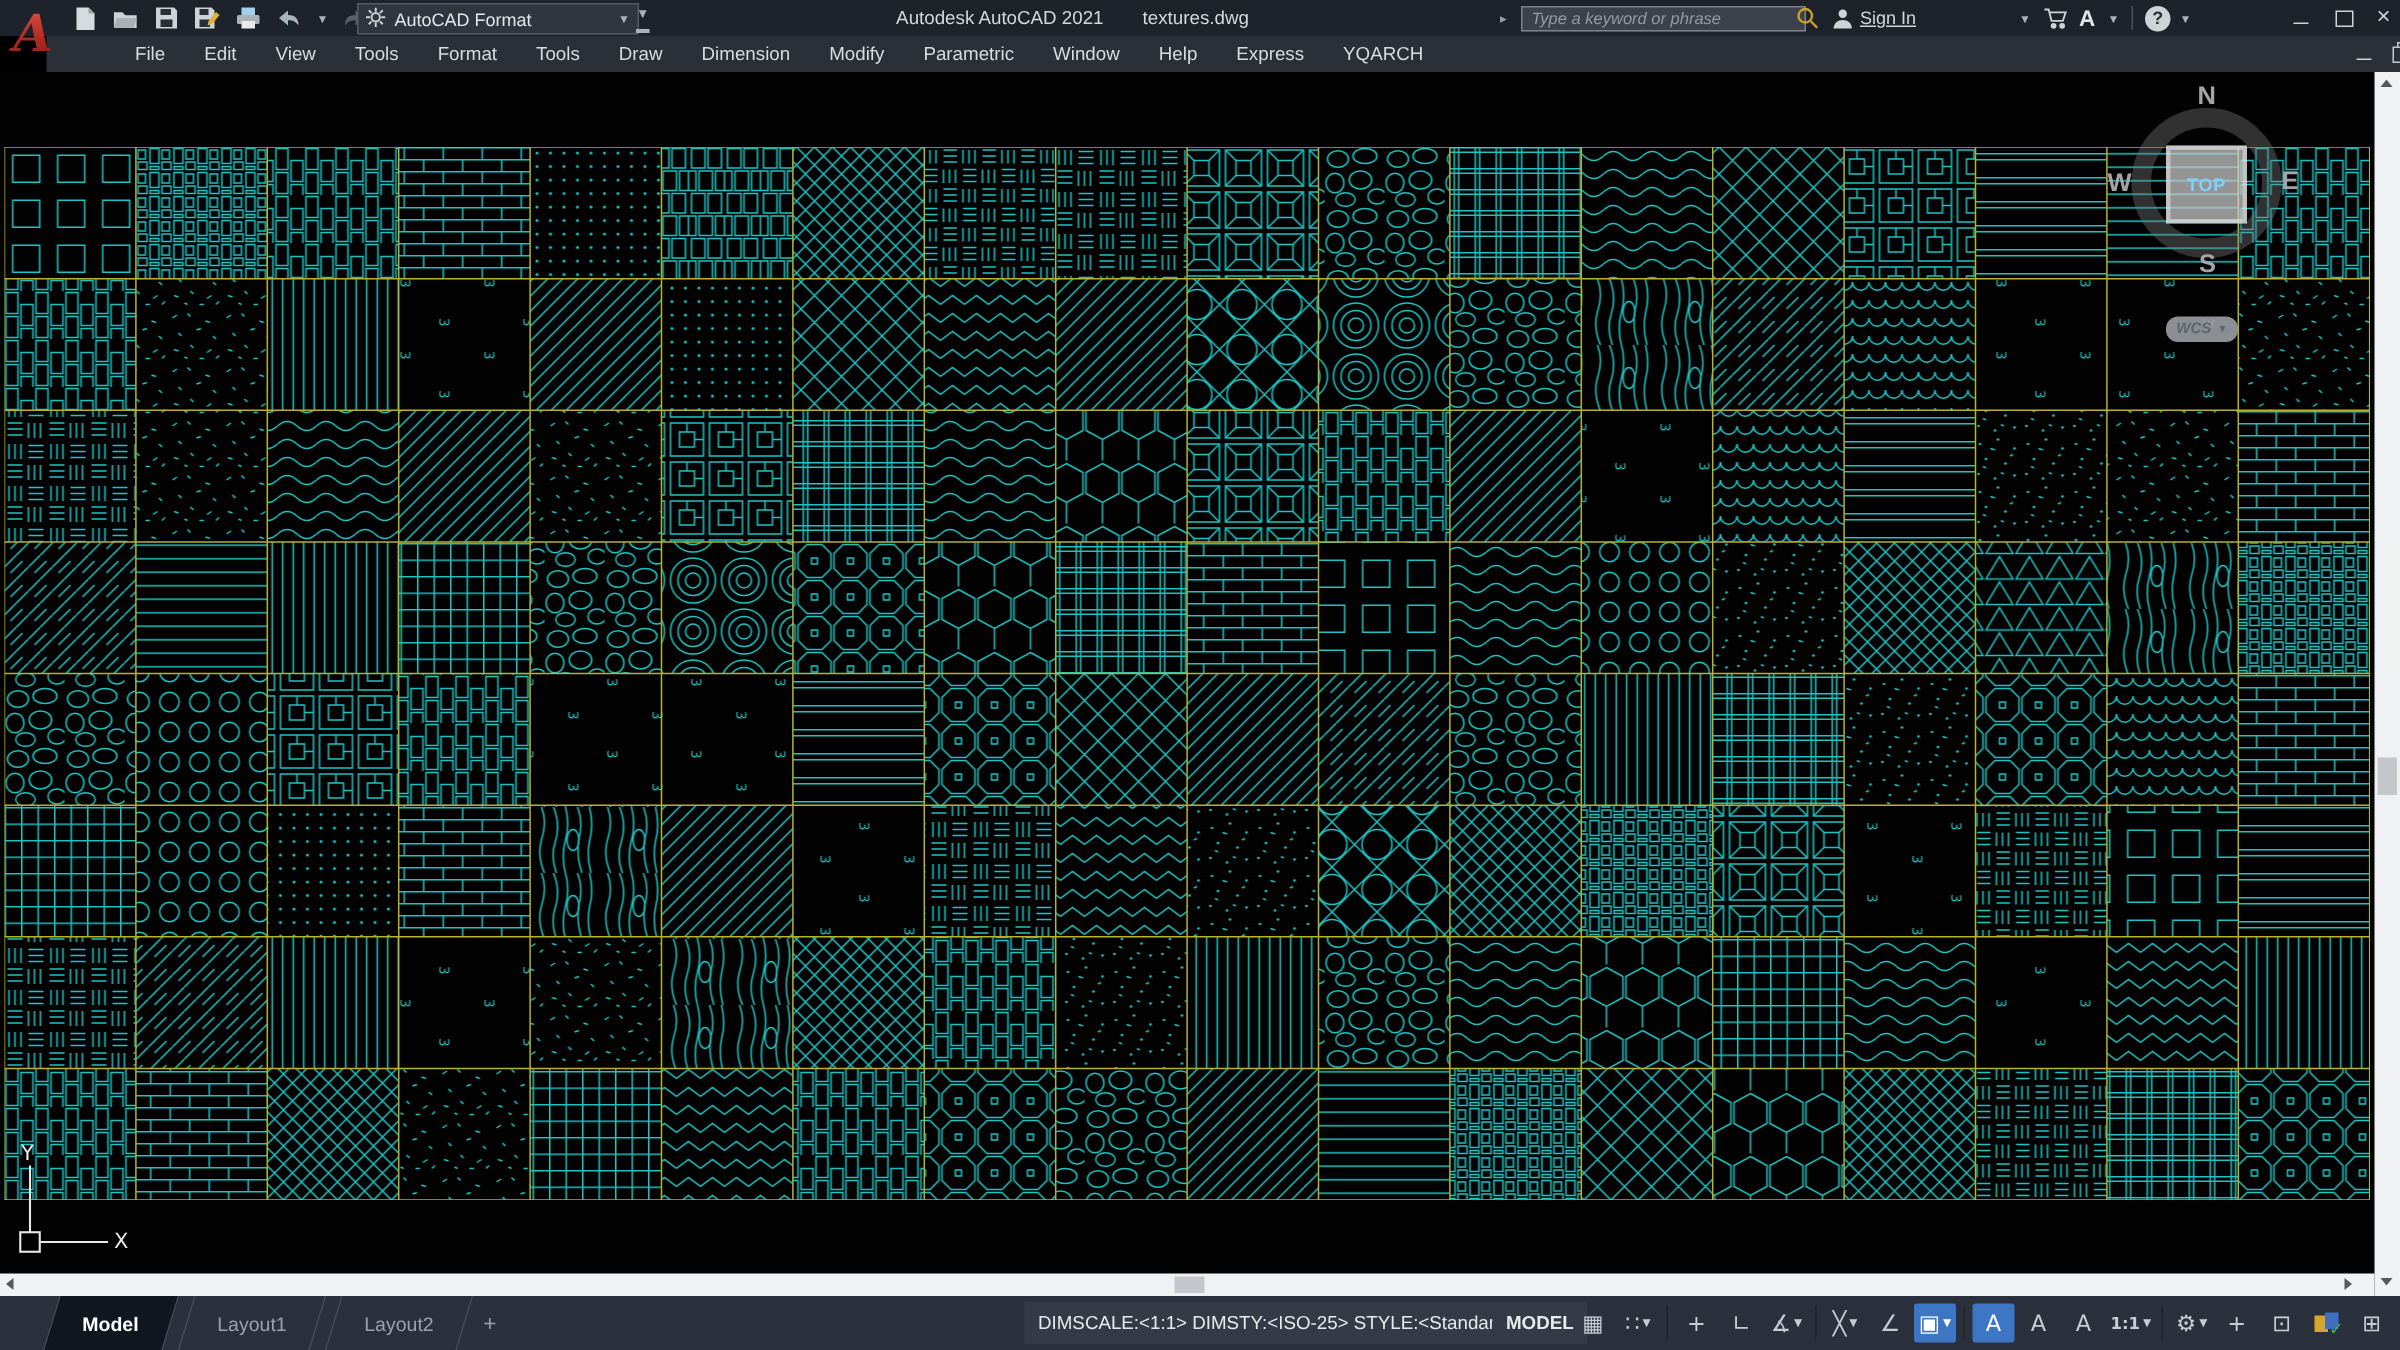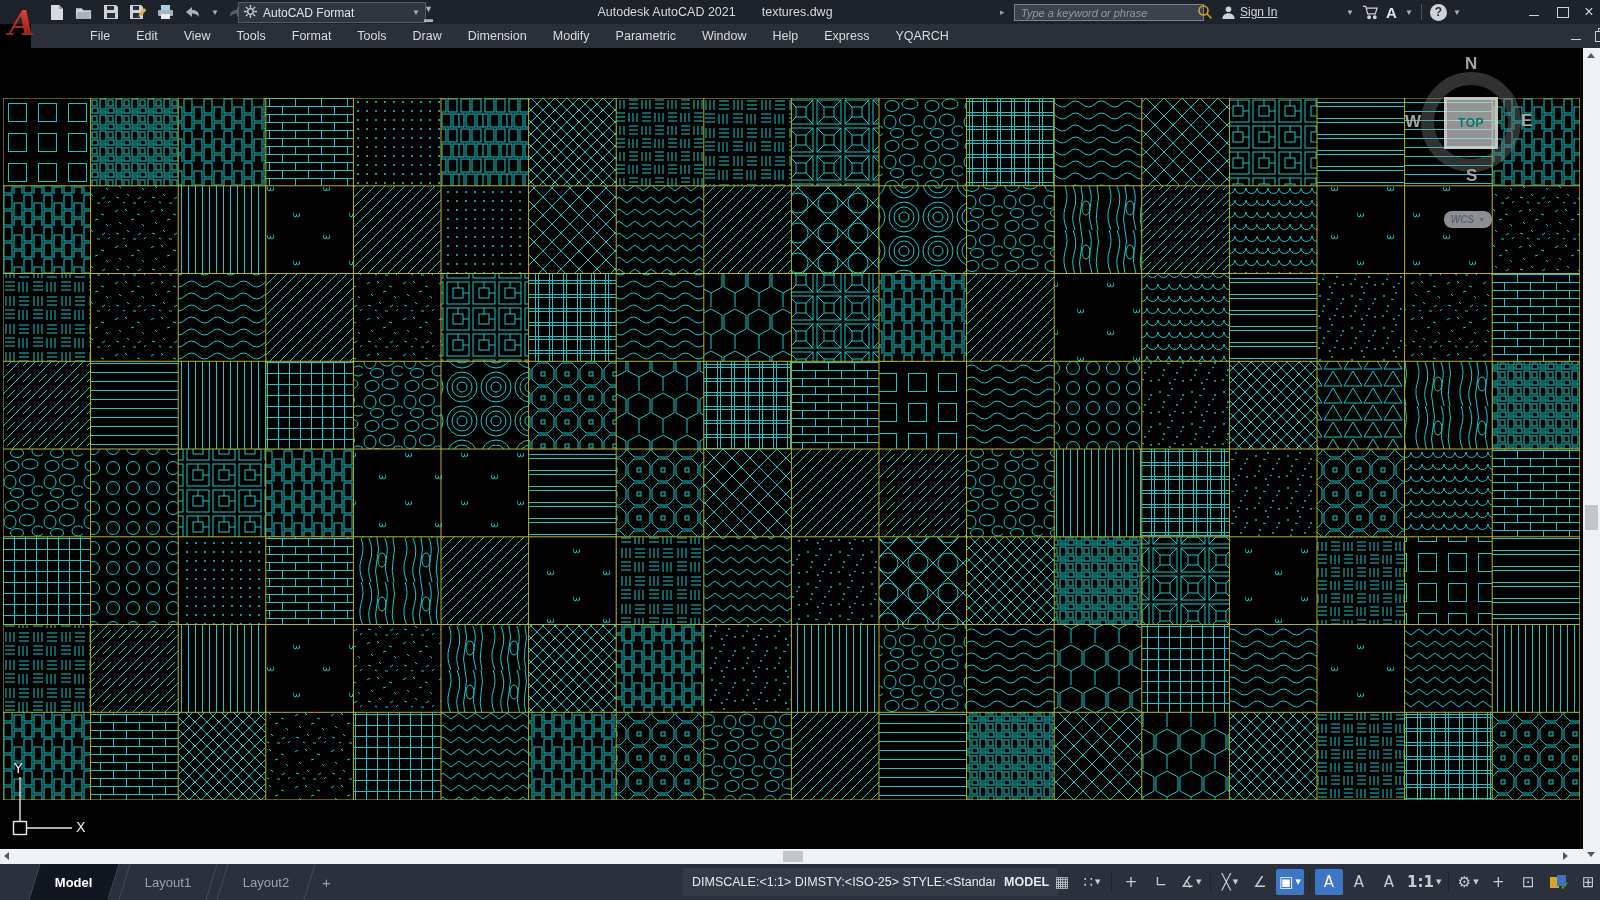--- a/index.html
+++ b/index.html
@@ -43,21 +43,21 @@
   
   #canvas{position:absolute;left:0;top:48px;width:1583px;height:801px;background:#020202;overflow:hidden;}
   #pattern-svg{position:absolute;left:3px;top:50px;}
   
   #viewcube{position:absolute;left:1405px;top:8px;width:132px;height:132px;}
   #vc-ring{position:absolute;left:16px;top:16px;width:100px;height:100px;border-radius:50%;
            border:13px solid rgba(125,125,125,.38);box-sizing:border-box;}
   .vc-letter{position:absolute;color:rgba(173,173,173,.95);font-size:17px;font-weight:700;}
   #vc-top{position:absolute;left:39px;top:41px;width:54px;height:52px;background:rgba(205,205,205,.72);
           border:3px solid rgba(230,230,230,.55);box-sizing:border-box;display:flex;align-items:center;justify-content:center;
-          color:#0f766e;font-size:12px;font-weight:700;letter-spacing:.5px;}
+          color:#7dd3fc;font-size:12px;font-weight:700;letter-spacing:.5px;}
   #wcs-pill{position:absolute;left:1444px;top:163px;width:48px;height:17px;border-radius:8px;
             background:rgba(158,163,168,.88);color:#60656c;font-size:10px;font-weight:700;
             display:flex;align-items:center;justify-content:center;gap:3px;font-style:italic;}
   #wcs-pill .dd{color:#60656c;font-size:7px;}
   
   #hscroll{position:absolute;left:0;top:849px;width:1583px;height:15px;background:#f0f1f2;z-index:20;}
   #hthumb{position:absolute;left:783px;top:2px;width:20px;height:11px;background:#c3c7cb;}
   #vscroll{position:absolute;left:1583px;top:48px;width:17px;height:816px;background:#f0f1f2;z-index:20;}
   #vthumb{position:absolute;left:2px;top:457px;width:13px;height:25px;background:#c3c7cb;}
   .tri{width:0;height:0;position:absolute;}
@@ -77,21 +77,21 @@
   #add-tab{display:flex;align-items:center;color:#9aa2ac;font-size:15px;margin-left:2px;}
   .sfield{position:absolute;top:4px;height:28px;background:#343b47;display:flex;align-items:center;
           padding:0 9px;color:#e6e9ed;font-size:12.5px;white-space:nowrap;}
   #status-icons{position:absolute;left:1048px;top:0;height:36px;display:flex;align-items:center;gap:2px;}
   .sicon{min-width:24px;height:26px;display:flex;align-items:center;justify-content:center;
          color:#c7ccd3;font-size:15px;font-family:"DejaVu Sans",sans-serif;border-radius:2px;padding:0 2px;}
   .sicon.hl{background:#3c76c4;color:#fff;}
   .sicon .dd{font-size:7px;margin-left:2px;color:#c7ccd3;}
   .sicon.hl .dd{color:#fff;}
   .ssep{width:1px;height:22px;background:#1d222b;margin:0 3px;}
-  .scale-txt{font-size:15px;font-weight:700;}
+  .scale-txt{font-size:11px;font-weight:700;}
   .gfx{position:relative;width:17px;height:15px;display:inline-block;}
   .gfx .g1{position:absolute;left:0;top:2px;width:9px;height:11px;background:#d6a62c;}
   .gfx .g2{position:absolute;left:7px;top:0;width:9px;height:11px;background:#3f6fbf;}
   .gfx b{position:absolute;right:-3px;bottom:-3px;color:#3fae4c;font-size:12px;font-weight:900;}
 </style>
 </head>
 <body>
 
 <div id="titlebar">
   <div id="logo">A</div>

